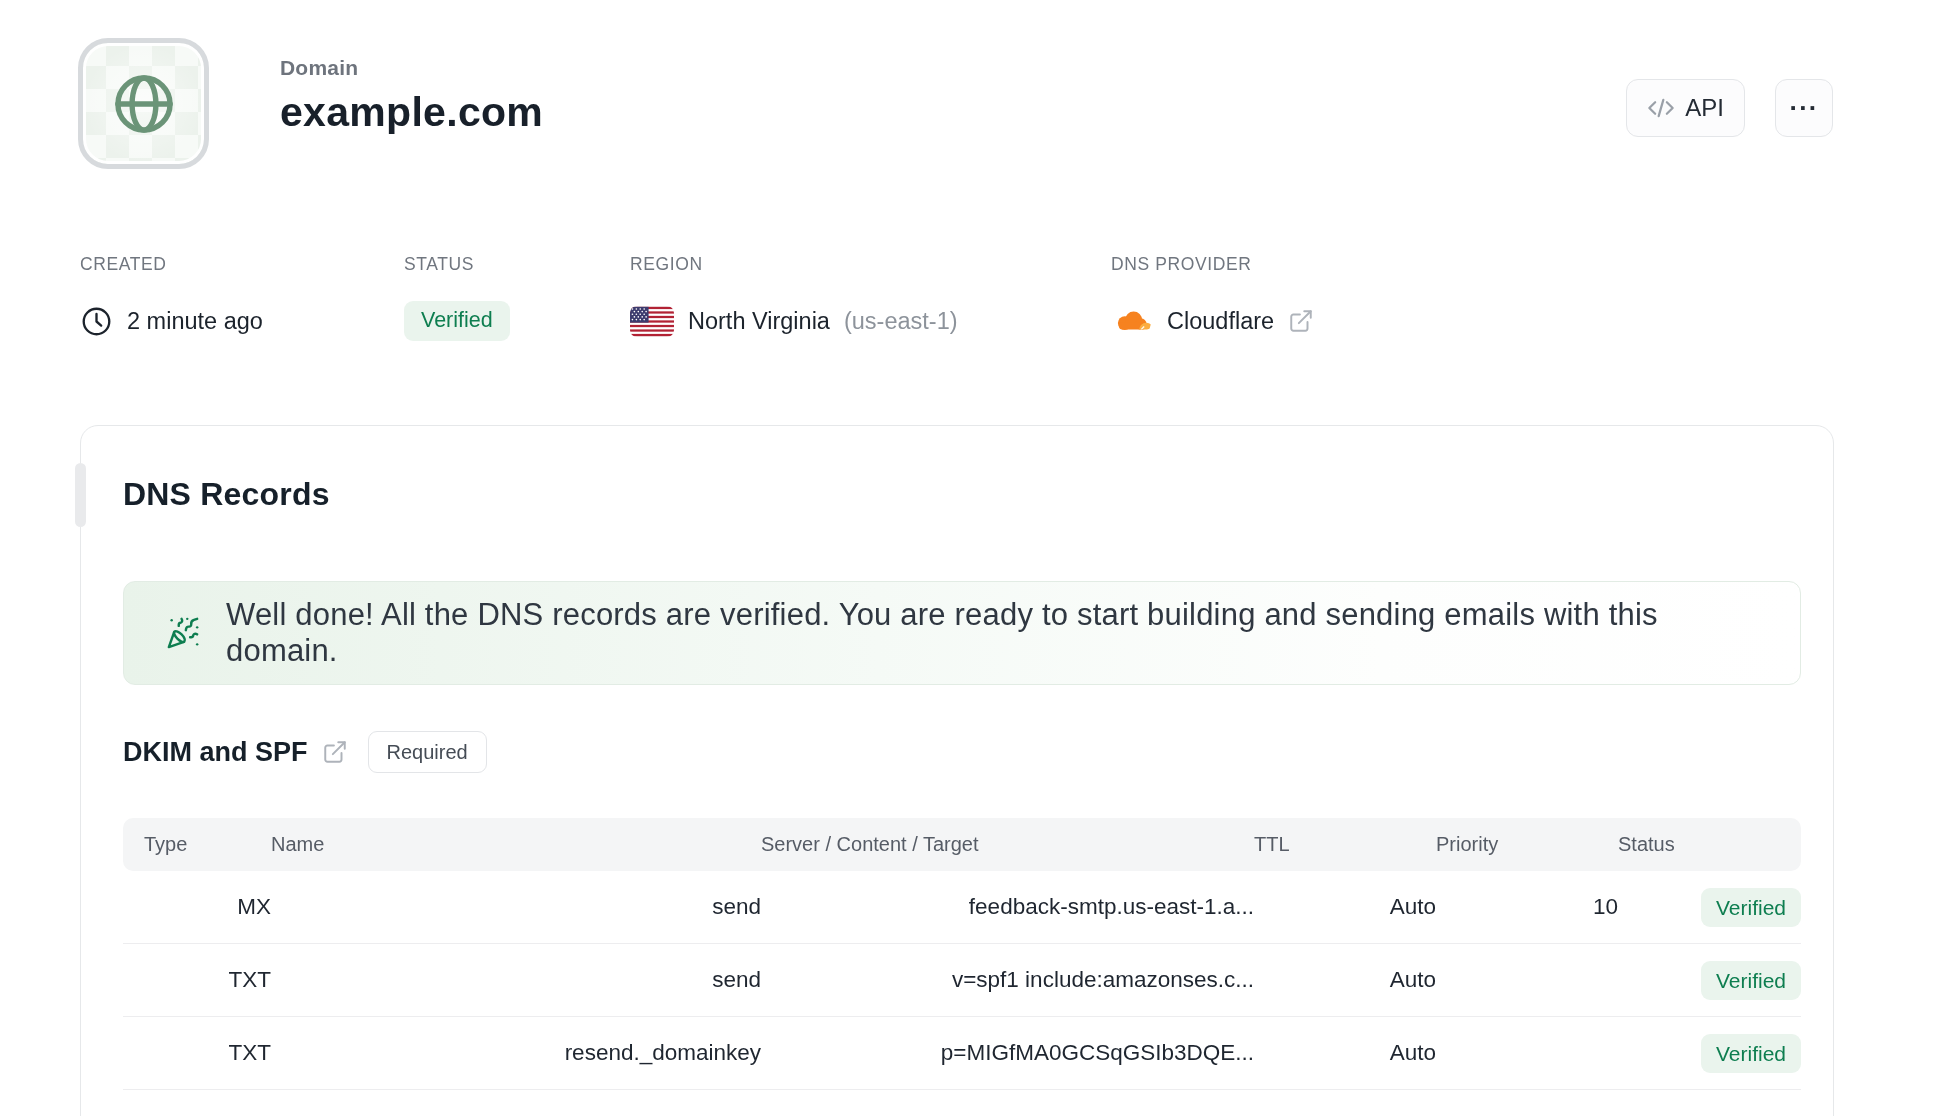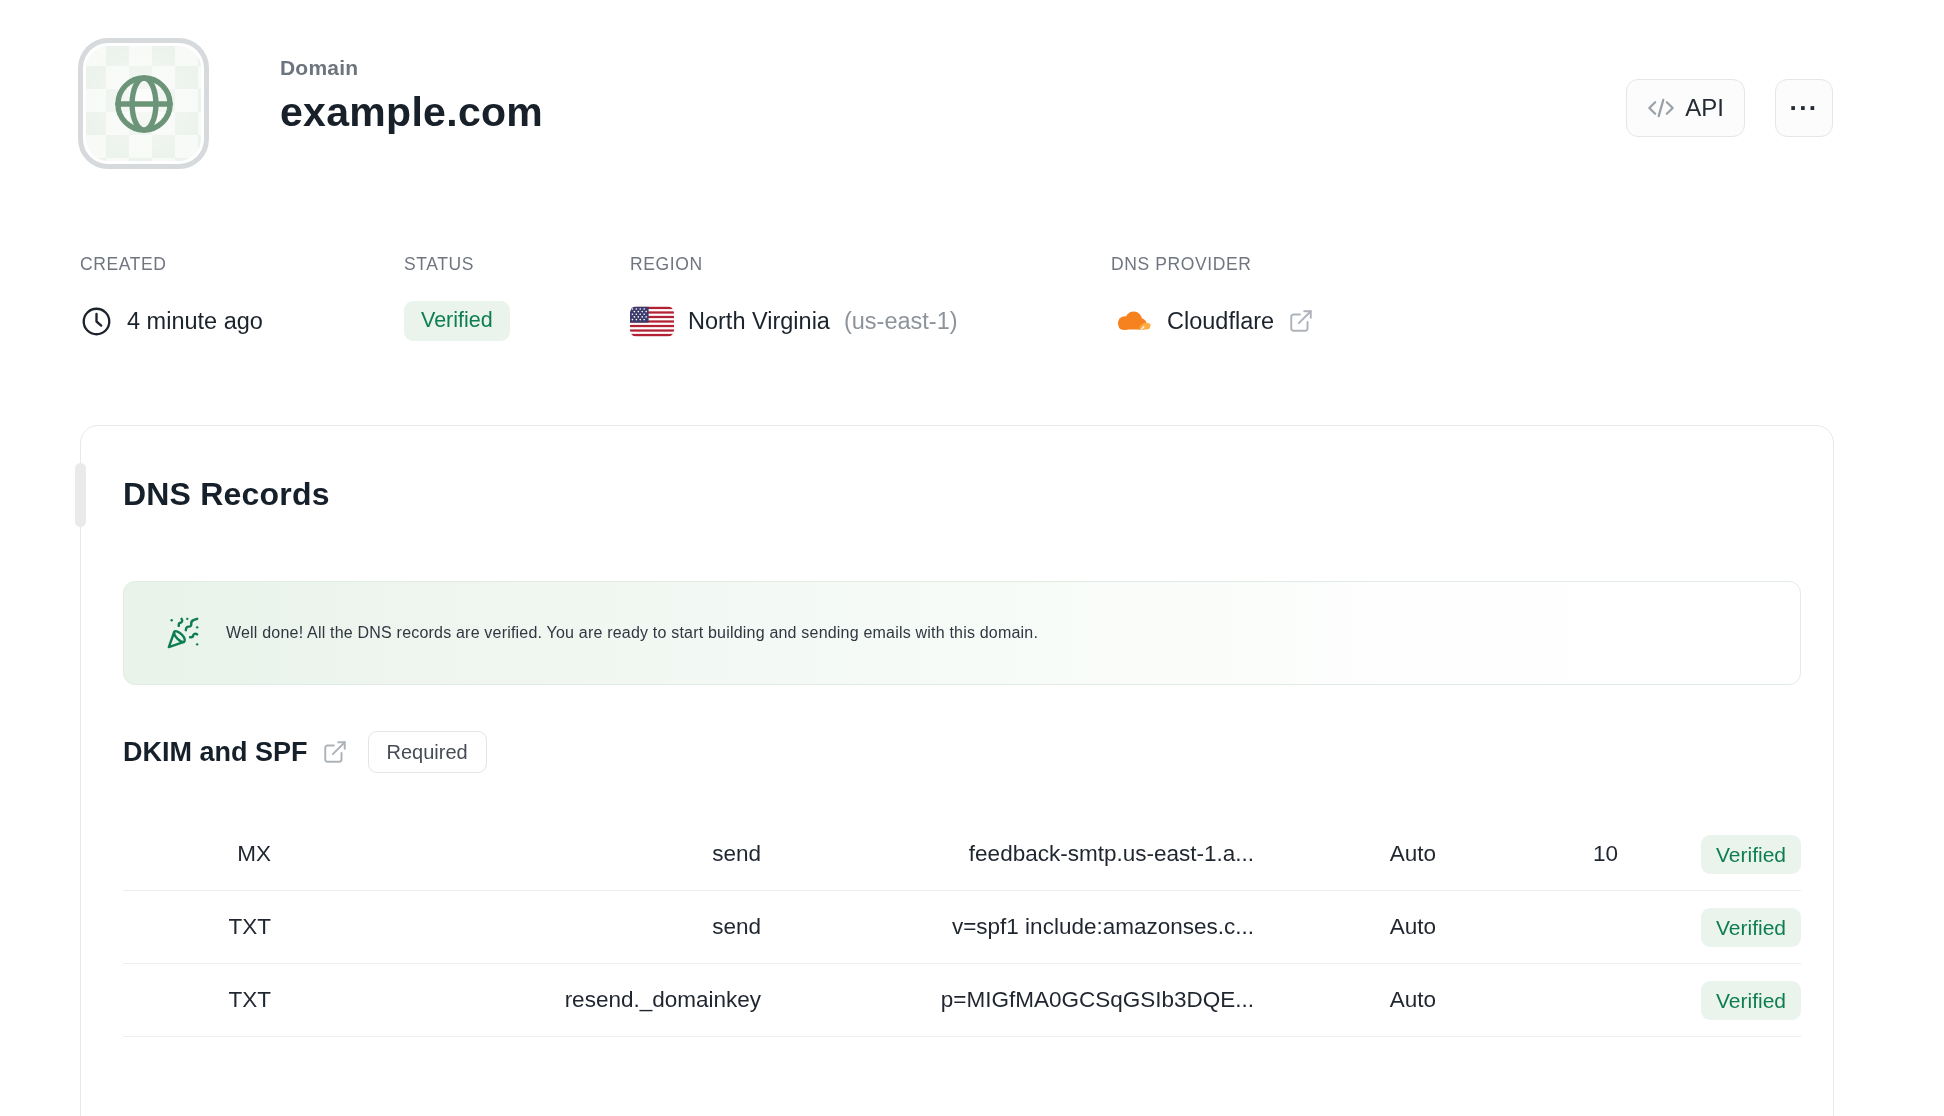--- a/index.html
+++ b/index.html
@@ -60,21 +60,21 @@
     background: #e9eaec; border-radius: 7px;
   }
   .card-title { position: absolute; left: 42px; top: 50px; font-size: 32px; font-weight: 700; color: #16202a; letter-spacing: .2px; }
 
   .banner {
     position: absolute; left: 42px; top: 155px; width: 1678px; height: 104px;
     border: 1px solid #e2ece4; border-radius: 12px;
     background: linear-gradient(90deg, #e9f3ea 0%, #f5faf6 45%, #fdfefd 75%, #ffffff 100%);
     display: flex; align-items: center; gap: 26px; padding: 0 42px;
   }
-  .banner-text { font-size: 16px; color: #2f3741; letter-spacing: .2px; }
+  .banner-text { font-size: 31px; color: #2f3741; letter-spacing: .2px; }
 
   .section-head { position: absolute; left: 42px; top: 305px; display: flex; align-items: center; gap: 20px; }
   .section-title { font-size: 27px; font-weight: 700; color: #16202a; display: flex; align-items: center; gap: 14px; text-align: center; }
   .badge-required {
     border: 1px solid #e3e5e8; border-radius: 9px; background: #fff;
     font-size: 20px; color: #454c55; padding: 10px 18px; line-height: 1;
   }
 
   
   .table { position: absolute; left: 42px; top: 392px; width: 1678px; }
@@ -134,21 +134,21 @@
 
     <div class="meta-col created">
       <div class="meta-label">CREATED</div>
       <div class="meta-value">
         <span>
           <svg width="33" height="33" viewBox="0 0 24 24" fill="none" stroke="#1c232c" stroke-width="1.7" stroke-linecap="round" stroke-linejoin="round">
             <circle cx="12" cy="12" r="9.3"></circle>
             <polyline points="12 6.5 12 12 15.4 15"></polyline>
           </svg>
         </span>
-        <span>4 minute ago</span>
+        <span>2 minute ago</span>
       </div>
     </div>
 
     <div class="meta-col status">
       <div class="meta-label">STATUS</div>
       <div class="meta-value">
         <span class="badge-verified">Verified</span>
       </div>
     </div>
 
@@ -253,20 +253,28 @@
             <path d="M18 13v6a2 2 0 0 1-2 2H5a2 2 0 0 1-2-2V8a2 2 0 0 1 2-2h6"></path>
             <polyline points="15 3 21 3 21 9"></polyline>
             <line x1="10" y1="14" x2="21" y2="3"></line>
           </svg>
         </span>
       </span>
       <span class="badge-required">Required</span>
     </div>
 
     <div class="table">
+      <div class="thead">
+        <div>Type</div>
+        <div>Name</div>
+        <div>Server / Content / Target</div>
+        <div>TTL</div>
+        <div>Priority</div>
+        <div>Status</div>
+      </div>
 
       <div class="trow">
         <div>MX</div>
         <div>send</div>
         <div>feedback-smtp.us-east-1.a...</div>
         <div>Auto</div>
         <div>10</div>
         <div class="cell-status">
           <span class="badge-verified">Verified</span>
         </div>

